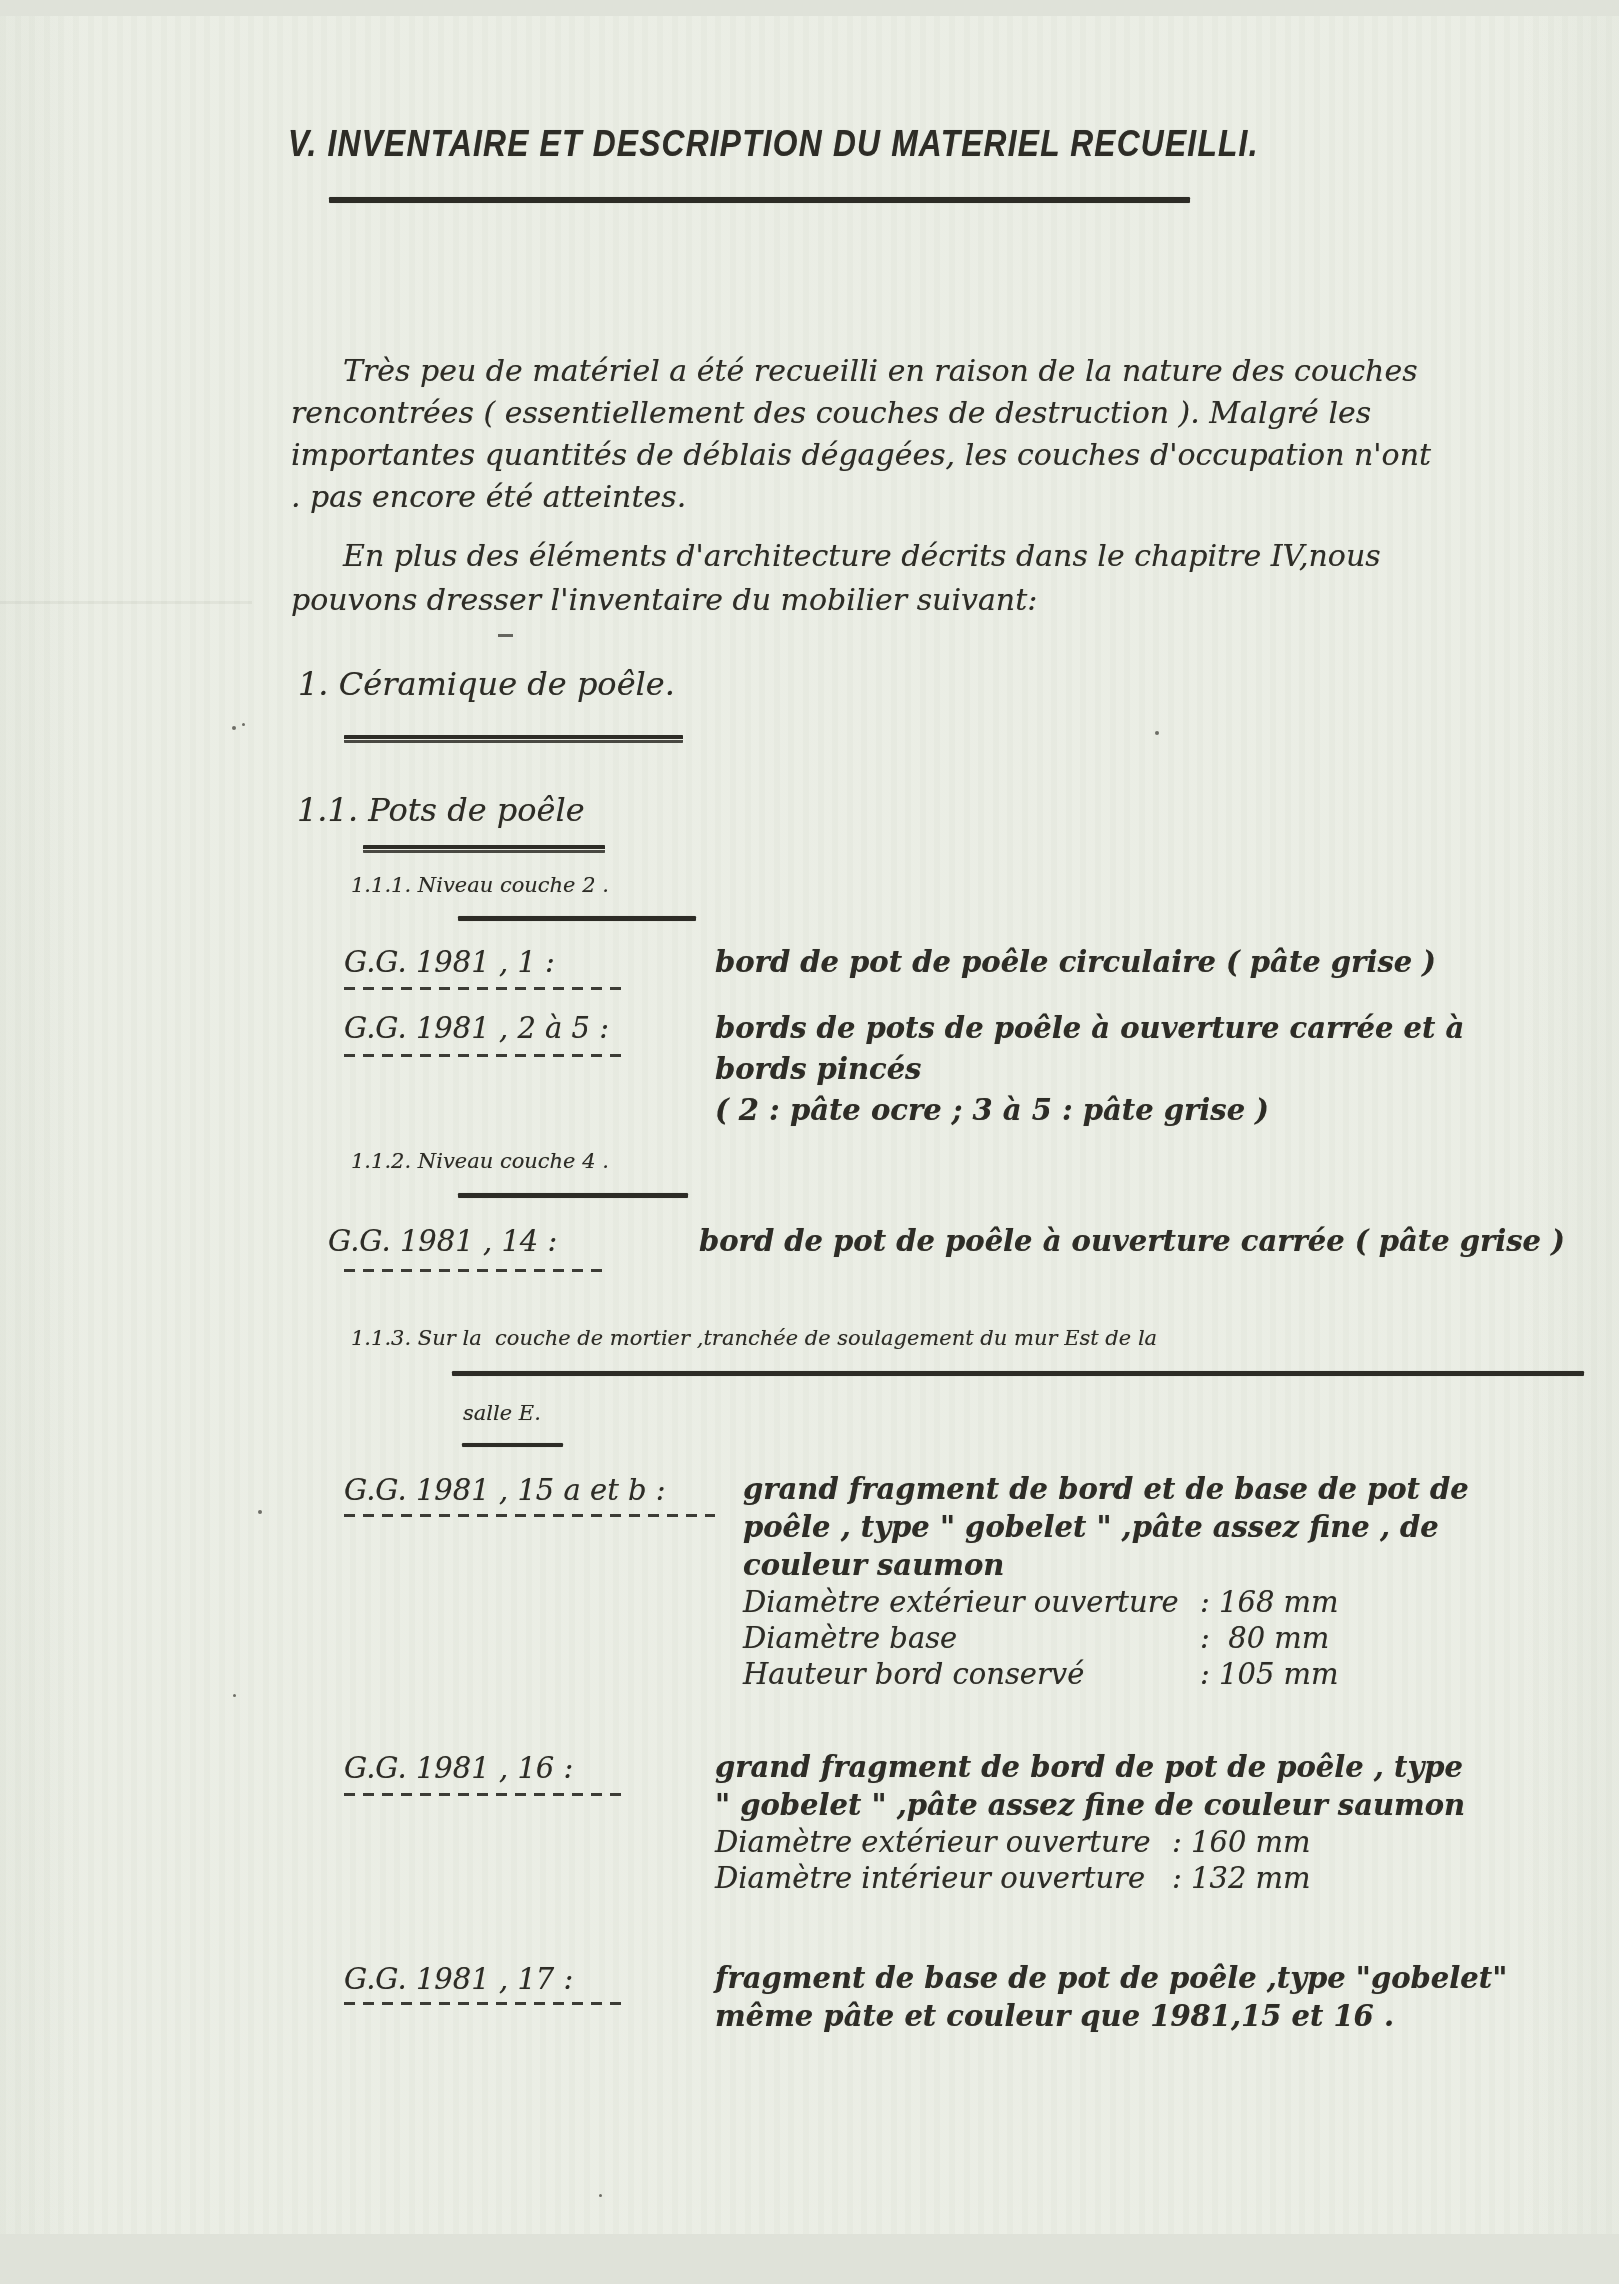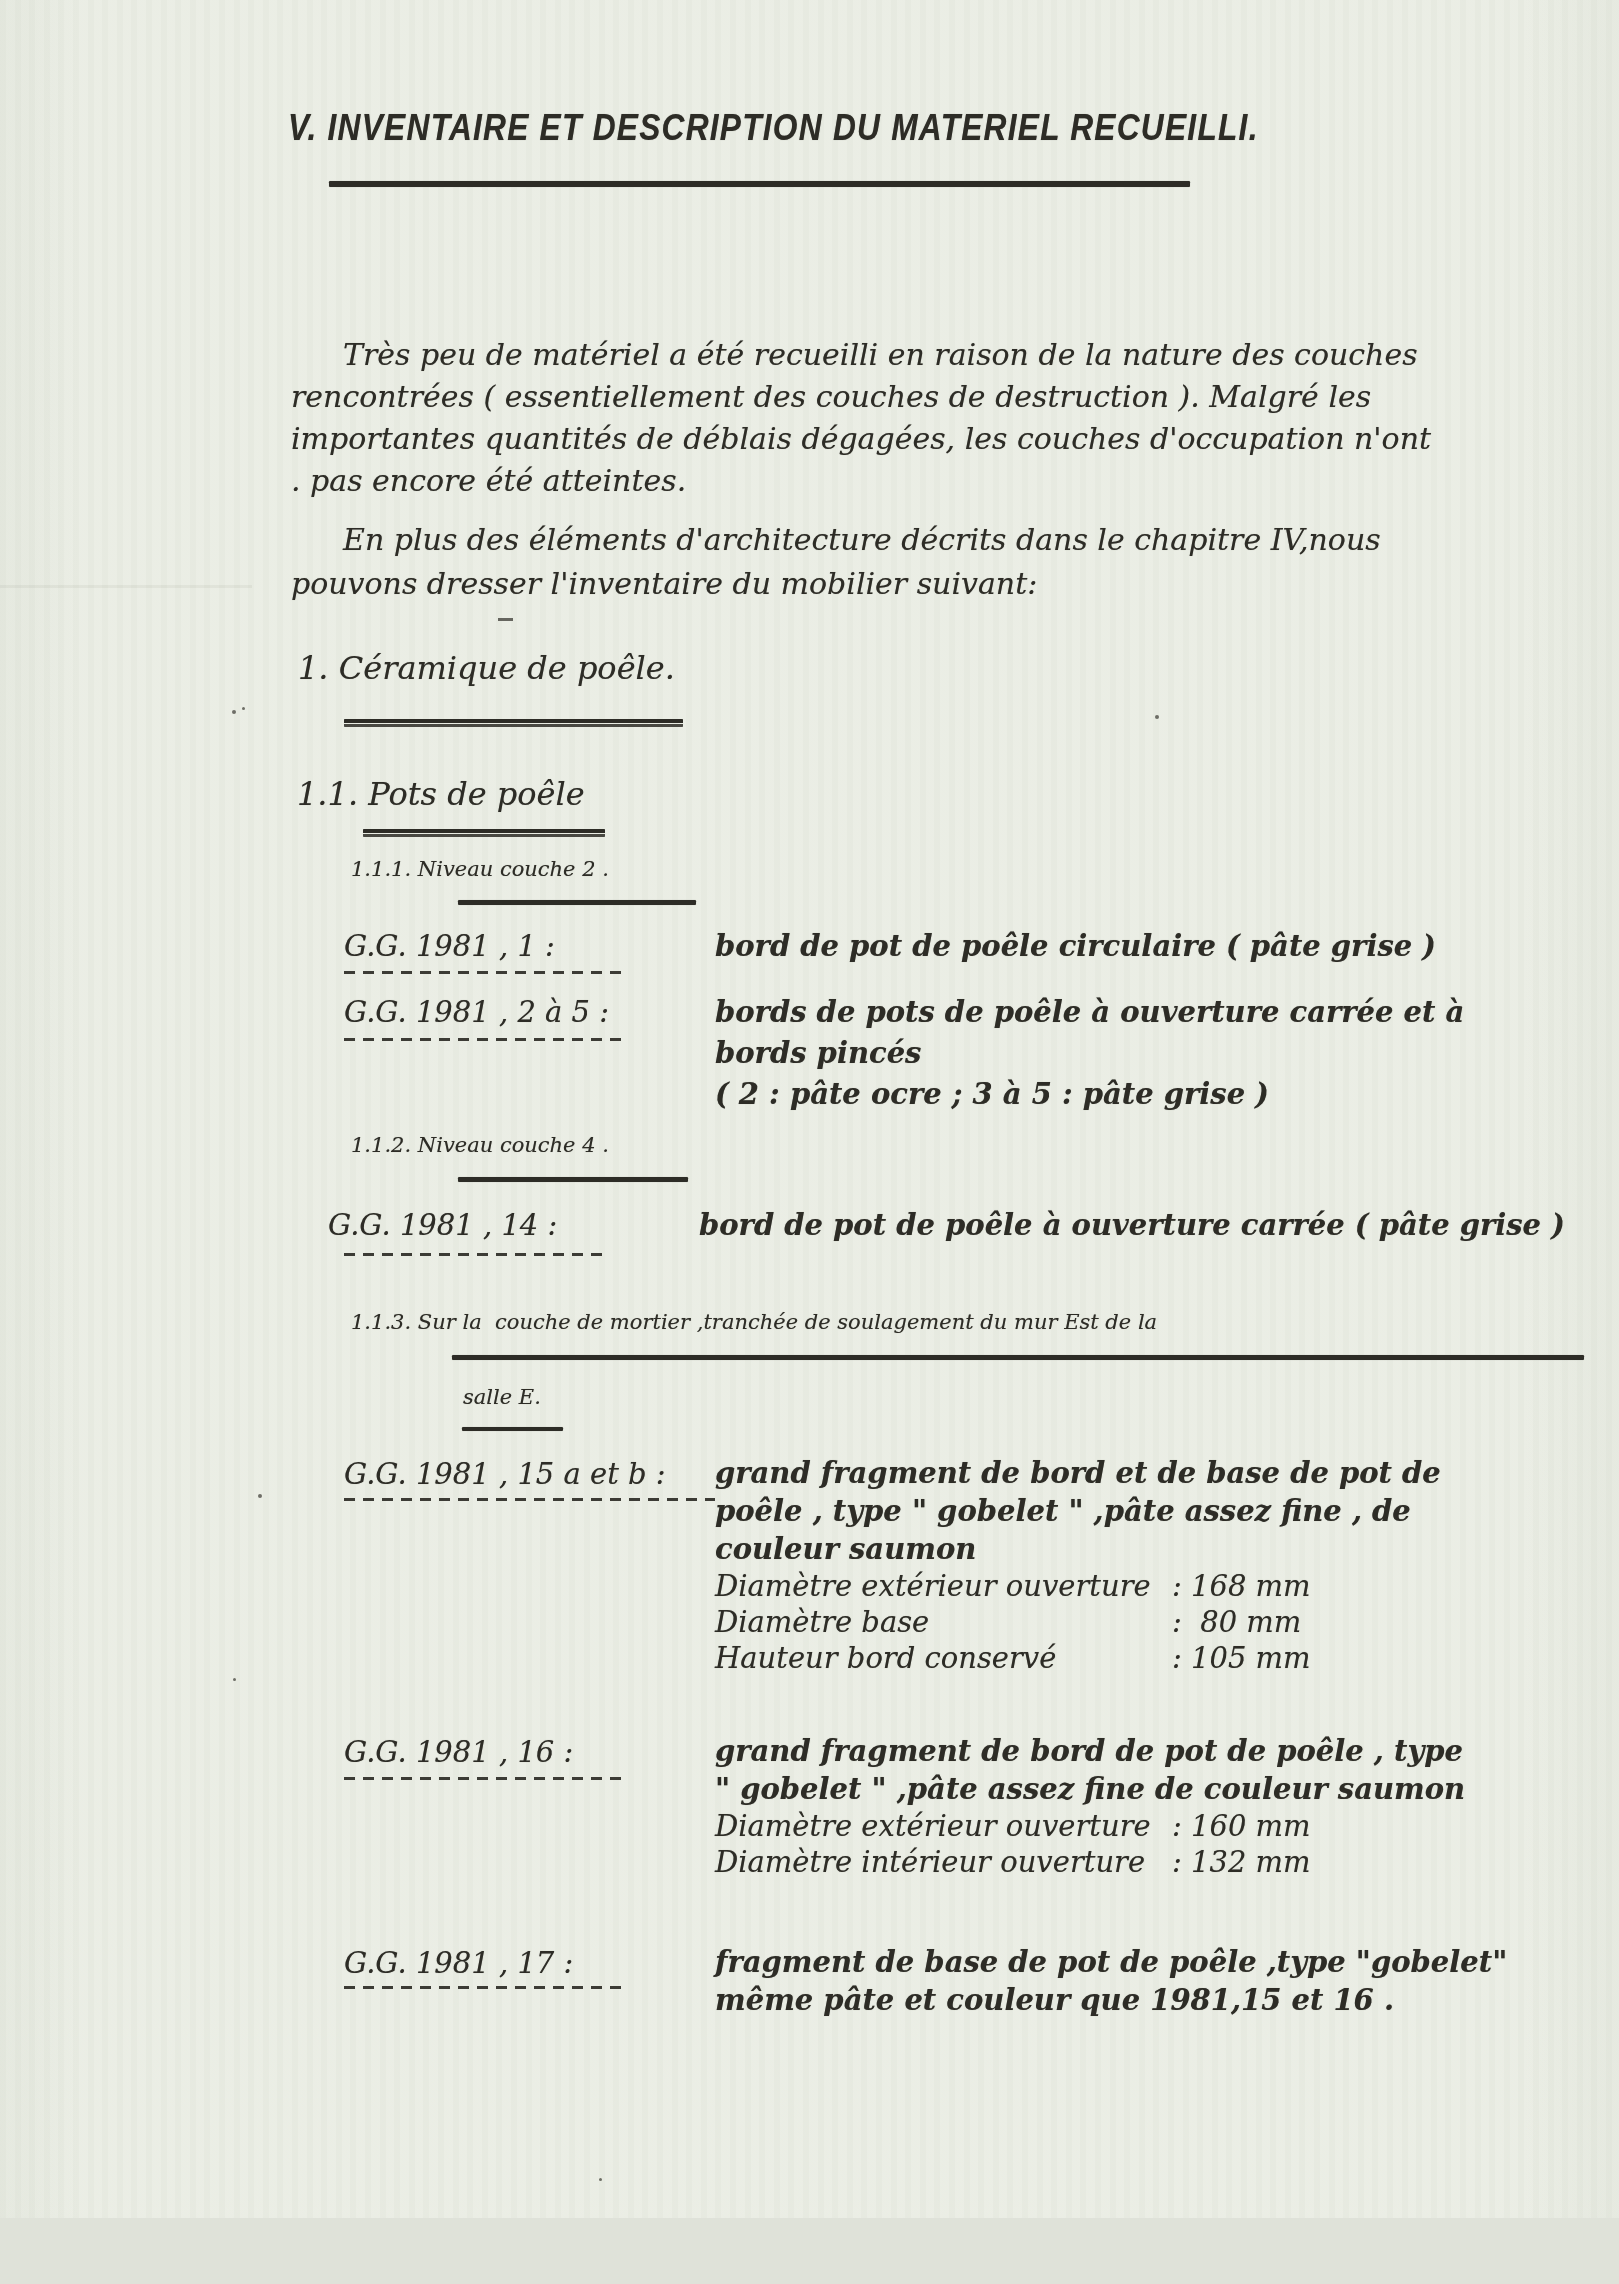--- a/index.html
+++ b/index.html
@@ -5,21 +5,21 @@
   :root{
     --paper:#eaede4;
     --ink:#2d2c26;
   }
   *{margin:0;padding:0;box-sizing:border-box;}
   html,body{background:#dfe2d9;}
   #page{
     position:relative;
     width:1619px;
     height:2218px;
-    margin:0 auto;
+    margin:16px auto;
     background:
       linear-gradient(90deg, rgba(190,198,184,0.10) 0 26.5px, rgba(0,0,0,0) 79px 1523px, rgba(190,198,184,0.10) 1593px),
       repeating-linear-gradient(90deg, rgba(150,160,140,0.04) 0 6px, rgba(255,255,255,0.03) 6px 14.6px),
       var(--paper);
     overflow:hidden;
     color:var(--ink);
   }
   .abs{position:absolute;}
   .script{
     font-family:"DejaVu Serif", serif;
@@ -129,21 +129,21 @@
   <div class="abs dashline" style="left:344px;top:1253px;width:265px;"></div>
 
   <div class="abs script h-sub line" style="left:351px;top:1310px;">1.1.3. Sur la  couche de mortier ,tranchée de soulagement du mur Est de la</div>
   <div class="abs rule" style="left:452px;top:1355px;width:1132px;height:5.3px;"></div>
   <div class="abs script h-sub" style="left:463px;top:1385px;">salle E.</div>
   <div class="abs rule" style="left:462px;top:1427px;width:101px;height:4px;"></div>
 
   <div class="abs speck" style="left:258px;top:1494px;width:4px;height:4px;"></div>
   <div class="abs speck" style="left:233px;top:1678px;width:3.3px;height:3.3px;"></div>
 
-  <div class="abs entry" style="left:344px;top:1454px;width:1258px;">
+  <div class="abs entry" style="left:344px;top:1454px;width:1258px;gap:28px;">
     <div class="elabel script">G.G. 1981 , 15 a et b :</div>
     <div class="edesc tight script">
       <div class="line">grand fragment de bord et de base de pot de</div>
       <div class="line">poêle , type " gobelet " ,pâte assez fine , de</div>
       <div class="line">couleur saumon</div>
       <div class="mrow"><span class="mname">Diamètre extérieur ouverture</span><span class="mval">: 168 mm</span></div>
       <div class="mrow"><span class="mname">Diamètre base</span><span class="mval">:  80 mm</span></div>
       <div class="mrow"><span class="mname">Hauteur bord conservé</span><span class="mval">: 105 mm</span></div>
     </div>
   </div>

